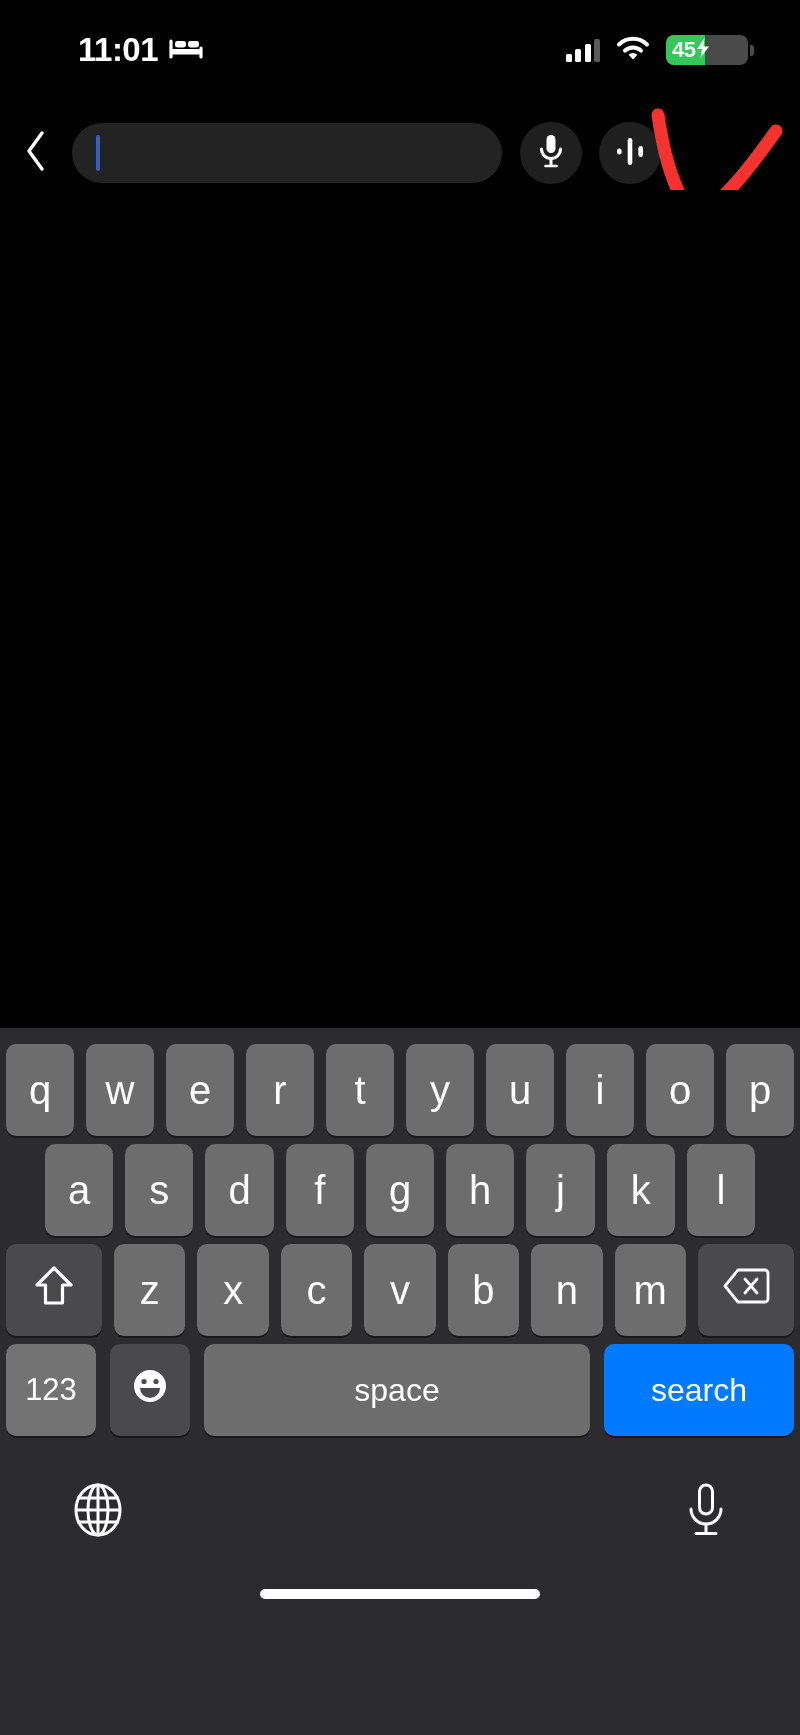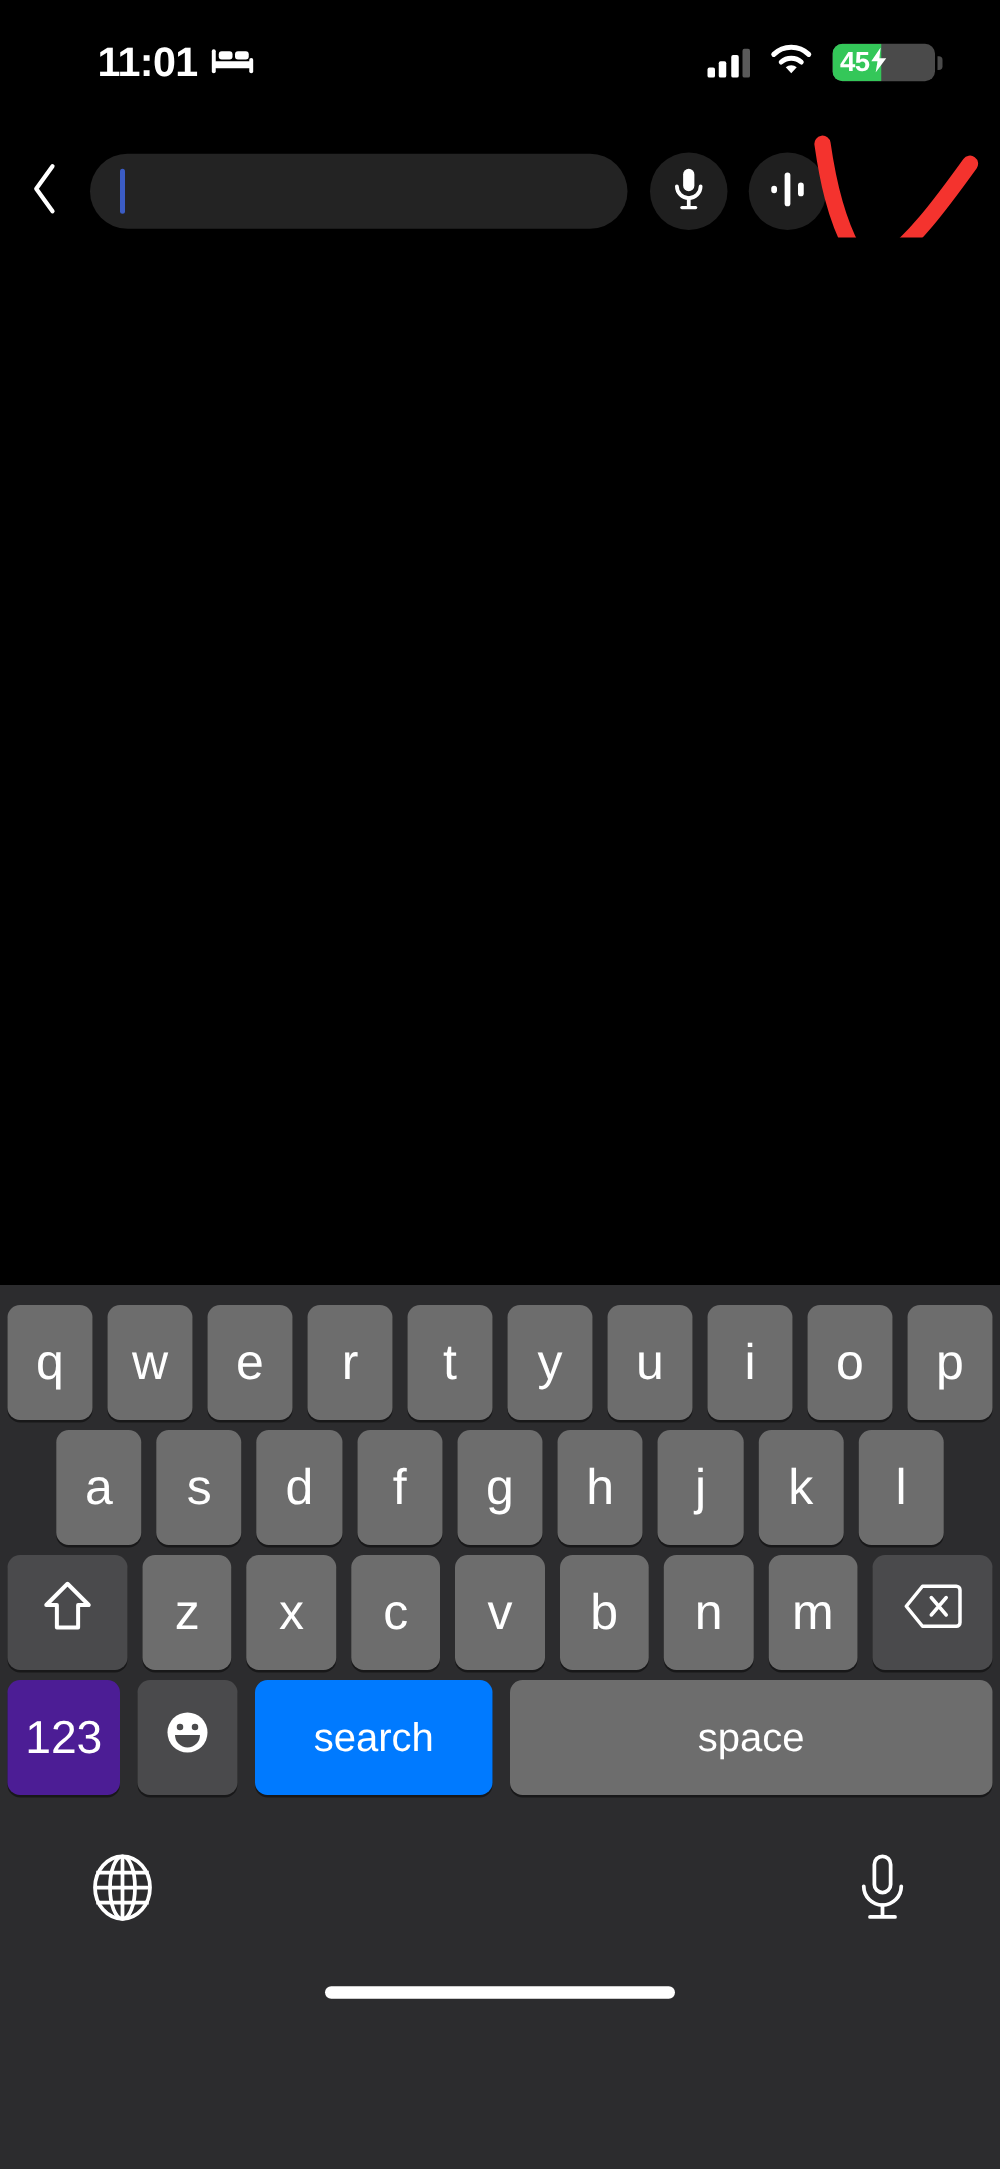--- a/index.html
+++ b/index.html
@@ -100,21 +100,21 @@
     background: #6d6d6d; border-radius: 10px;
     color: #fff; font-size: 40px; font-weight: 400;
     display: flex; align-items: center; justify-content: center;
     box-shadow: 0 2px 0 rgba(0,0,0,0.45);
     height: 92px;
   }
   .krow.r1 .key { flex: 1 1 0; }
   .krow.r2 .key { flex: 1 1 0; }
   .krow.r3 .key.letter { flex: 1 1 0; }
   .key.mod { background: #4a4a4c; flex: 0 0 96px; }
-  .key.num { background: #4c1d95; flex: 0 0 90px; font-size: 37px; }
+  .key.num { background: #737373; flex: 0 0 90px; font-size: 31px; }
   .key.emoji { background: #4a4a4c; flex: 0 0 80px; font-size: 36px; }
   .key.space { flex: 1 1 auto; font-size: 32px; }
   .key.search { background: #007aff; flex: 0 0 190px; font-size: 32px; }
   .krow.r4 { gap: 14px; }
 
   .kbbottom {
     height: 185px; position: relative;
     display: flex; align-items: flex-start; justify-content: space-between;
     padding: 42px 72px 0 72px;
   }
@@ -268,22 +268,22 @@
       <div class="key emoji">
         <span>
           <svg width="40" height="40" viewBox="0 0 40 40">
             <circle cx="20" cy="20" r="16" fill="#fff"></circle>
             <circle cx="14" cy="15.5" r="2.6" fill="#4a4a4c"></circle>
             <circle cx="26" cy="15.5" r="2.6" fill="#4a4a4c"></circle>
             <path d="M10 22 H30 A10 10 0 0 1 10 22 Z" fill="#4a4a4c"></path>
           </svg>
         </span>
       </div>
+      <div class="key space">space</div>
       <div class="key search">search</div>
-      <div class="key space">space</div>
     </div>
 
     <div class="kbbottom">
       <div>
         <span>
           <svg width="52" height="56" viewBox="0 0 52 56">
             <ellipse cx="26" cy="28" rx="22" ry="25" stroke="#fff" stroke-width="3" fill="none"></ellipse>
             <ellipse cx="26" cy="28" rx="10" ry="25" stroke="#fff" stroke-width="3" fill="none"></ellipse>
             <path d="M5 16 H47 M4 28 H48 M5 40 H47" stroke="#fff" stroke-width="3"></path>
             <path d="M26 3 V53" stroke="#fff" stroke-width="3"></path>

